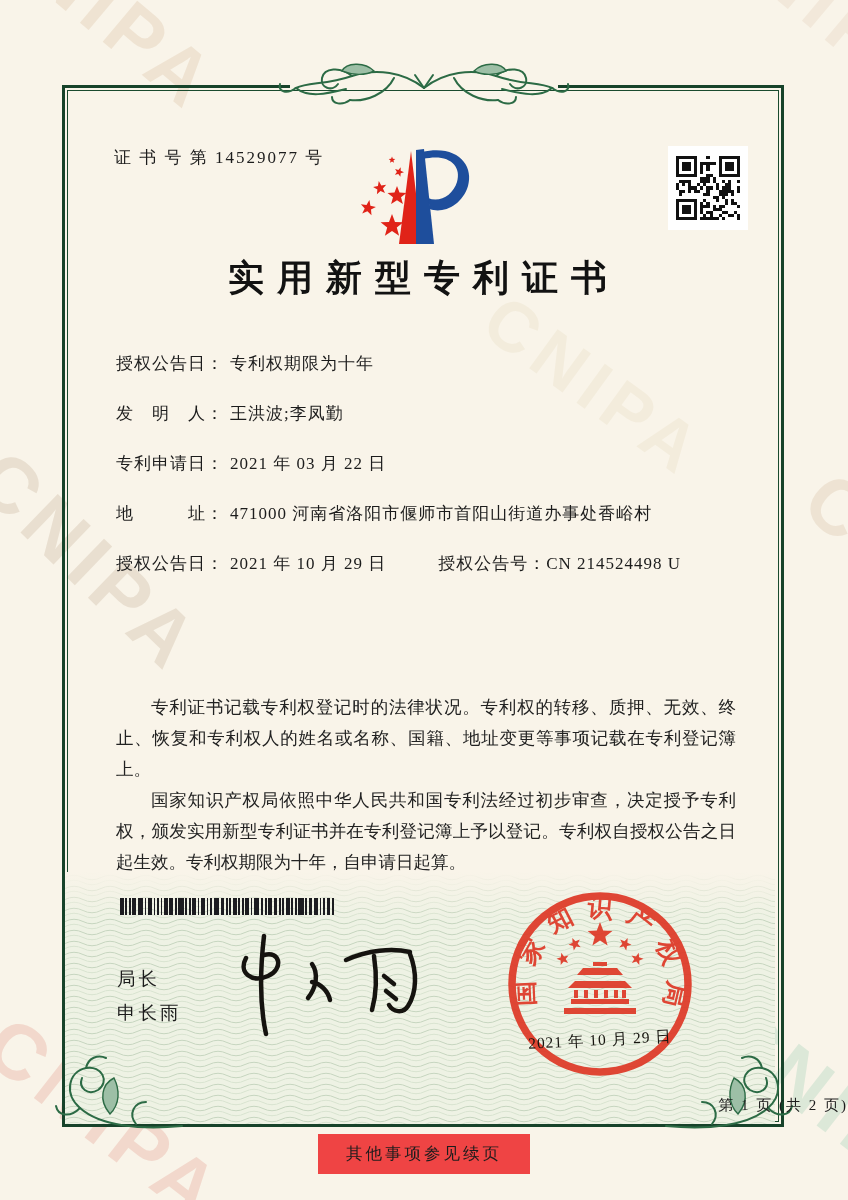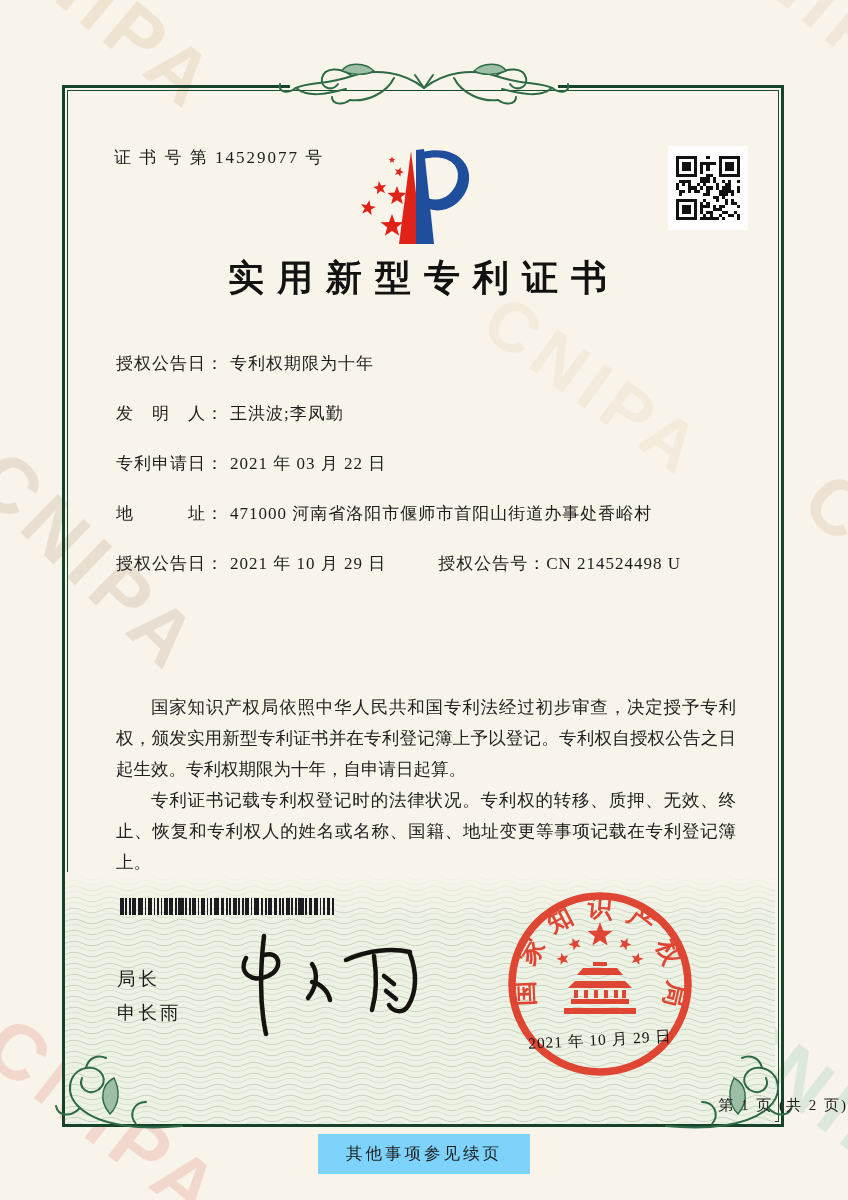--- a/index.html
+++ b/index.html
@@ -45,21 +45,21 @@
   .barcode i{display:inline-block; height:100%; background:#1c1c20;}
   .officer{position:absolute; left:117px; top:962px; font-size:18.5px;
            line-height:34px; letter-spacing:3px;}
   .sig{position:absolute; left:224px; top:928px;}
   .seal{position:absolute; left:494px; top:878px; width:212px; height:212px;}
   .seal-date{position:absolute; left:494px; top:1030px; width:212px; text-align:center;
            font-size:15.5px; color:#16140f; letter-spacing:1px; transform:rotate(-3deg);}
   .page-info{position:absolute; left:0; right:0; top:1096px; text-align:right;
            font-size:15px; letter-spacing:2px;}
   .note{position:absolute; left:50%; top:1134px; transform:translateX(-50%);
-        background:#7dd3fc; padding:9px 28px; font-size:16.5px; letter-spacing:3px;
+        background:#ef4444; padding:9px 28px; font-size:16.5px; letter-spacing:3px;
         z-index:3;}
 </style>
 </head>
 <body>
 
 <div class="page">
 
   <span class="wm wm-tl">CNIPA</span>
   <span class="wm wm-tr">CNIPA</span>
   <span class="wm wm-c">CNIPA</span>
@@ -283,22 +283,22 @@
       </div>
       <div class="frow">
         <span class="flabel">地　　　址：</span><span class="fvalue">471000  河南省洛阳市偃师市首阳山街道办事处香峪村</span>
       </div>
       <div class="frow">
         <span class="flabel">授权公告日：</span><span class="fvalue">2021 年 10 月 29 日</span><span class="fpair2"><span class="flabel" style="min-width:0;text-align:right;">授权公告号：</span><span class="fvalue">CN 214524498 U</span></span>
       </div>
     </div>
 
     <div class="body-text">
+      <p>专利证书记载专利权登记时的法律状况。专利权的转移、质押、无效、终止、恢复和专利权人的姓名或名称、国籍、地址变更等事项记载在专利登记簿上。</p>
       <p>国家知识产权局依照中华人民共和国专利法经过初步审查，决定授予专利权，颁发实用新型专利证书并在专利登记簿上予以登记。专利权自授权公告之日起生效。专利权期限为十年，自申请日起算。</p>
-      <p>专利证书记载专利权登记时的法律状况。专利权的转移、质押、无效、终止、恢复和专利权人的姓名或名称、国籍、地址变更等事项记载在专利登记簿上。</p>
     </div>
 
     <div class="barcode" id="barcode"><i style="width: 3.54px; margin-right: 1.77px;"></i><i style="width: 1.77px; margin-right: 1.77px;"></i><i style="width: 1.77px; margin-right: 1.77px;"></i><i style="width: 3.54px; margin-right: 1.77px;"></i><i style="width: 5.31px; margin-right: 1.77px;"></i><i style="width: 1.77px; margin-right: 1.77px;"></i><i style="width: 3.54px; margin-right: 1.77px;"></i><i style="width: 1.77px; margin-right: 1.77px;"></i><i style="width: 1.77px; margin-right: 1.77px;"></i><i style="width: 1.77px; margin-right: 1.77px;"></i><i style="width: 3.54px; margin-right: 1.77px;"></i><i style="width: 3.54px; margin-right: 1.77px;"></i><i style="width: 1.77px; margin-right: 1.77px;"></i><i style="width: 5.31px; margin-right: 1.77px;"></i><i style="width: 1.77px; margin-right: 1.77px;"></i><i style="width: 1.77px; margin-right: 1.77px;"></i><i style="width: 3.54px; margin-right: 1.77px;"></i><i style="width: 1.77px; margin-right: 1.77px;"></i><i style="width: 3.54px; margin-right: 1.77px;"></i><i style="width: 1.77px; margin-right: 1.77px;"></i><i style="width: 1.77px; margin-right: 1.77px;"></i><i style="width: 5.31px; margin-right: 1.77px;"></i><i style="width: 3.54px; margin-right: 1.77px;"></i><i style="width: 1.77px; margin-right: 1.77px;"></i><i style="width: 1.77px; margin-right: 1.77px;"></i><i style="width: 3.54px; margin-right: 1.77px;"></i><i style="width: 1.77px; margin-right: 1.77px;"></i><i style="width: 1.77px; margin-right: 1.77px;"></i><i style="width: 3.54px; margin-right: 1.77px;"></i><i style="width: 1.77px; margin-right: 1.77px;"></i><i style="width: 5.31px; margin-right: 1.77px;"></i><i style="width: 1.77px; margin-right: 1.77px;"></i><i style="width: 1.77px; margin-right: 1.77px;"></i><i style="width: 3.54px; margin-right: 1.77px;"></i><i style="width: 3.54px; margin-right: 1.77px;"></i><i style="width: 1.77px; margin-right: 1.77px;"></i><i style="width: 1.77px; margin-right: 1.77px;"></i><i style="width: 3.54px; margin-right: 1.77px;"></i><i style="width: 1.77px; margin-right: 1.77px;"></i><i style="width: 1.77px; margin-right: 1.77px;"></i><i style="width: 5.31px; margin-right: 1.77px;"></i><i style="width: 1.77px; margin-right: 1.77px;"></i><i style="width: 3.54px; margin-right: 1.77px;"></i><i style="width: 3.54px; margin-right: 1.77px;"></i><i style="width: 1.77px; margin-right: 1.77px;"></i><i style="width: 1.77px; margin-right: 1.77px;"></i><i style="width: 3.54px; margin-right: 1.77px;"></i><i style="width: 1.77px; margin-right: 1.77px;"></i></div>
 
     <div class="officer">
       <div>局长</div>
       <div>申长雨</div>
     </div>
 
     <svg class="sig" width="215" height="112" viewBox="0 0 215 112">

